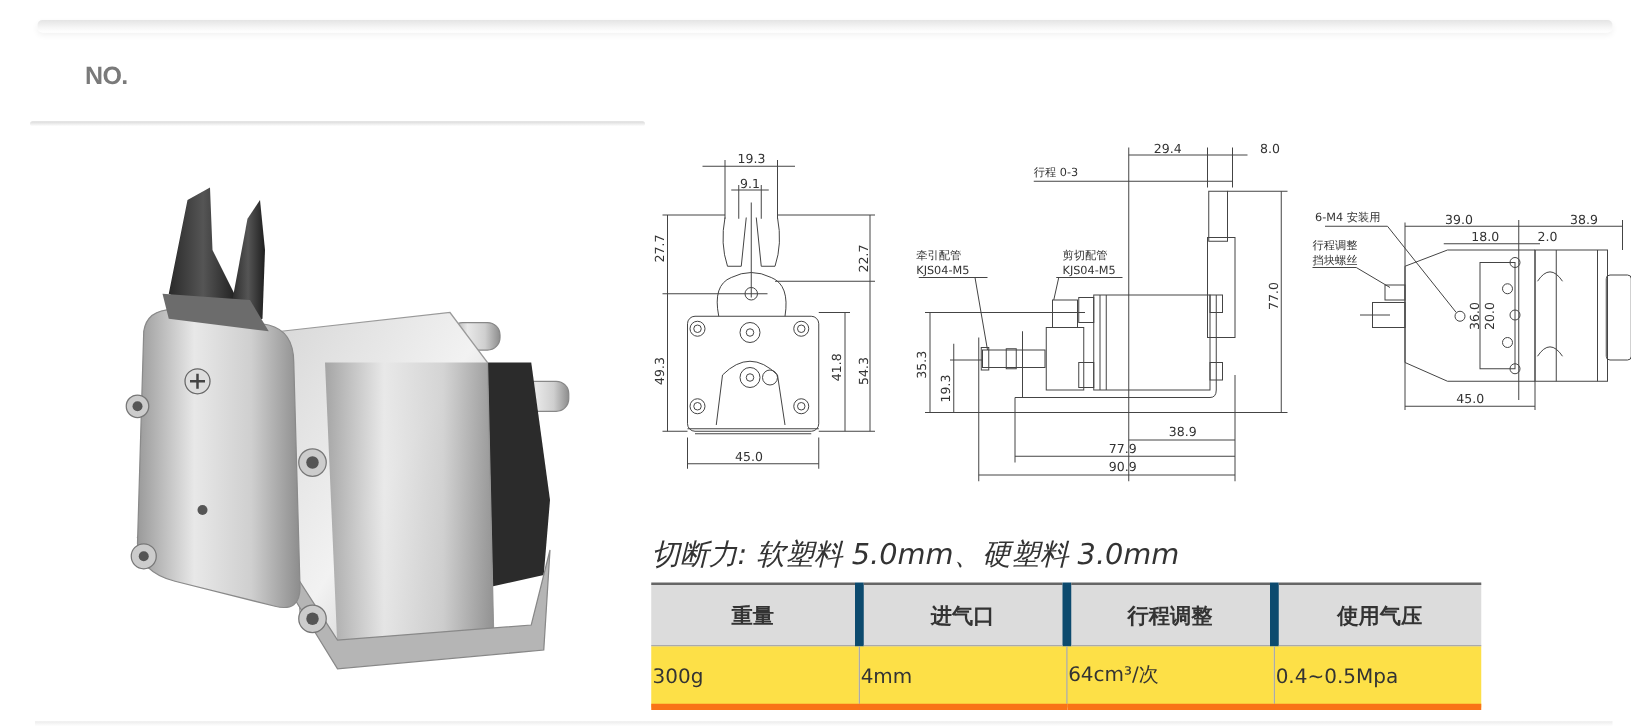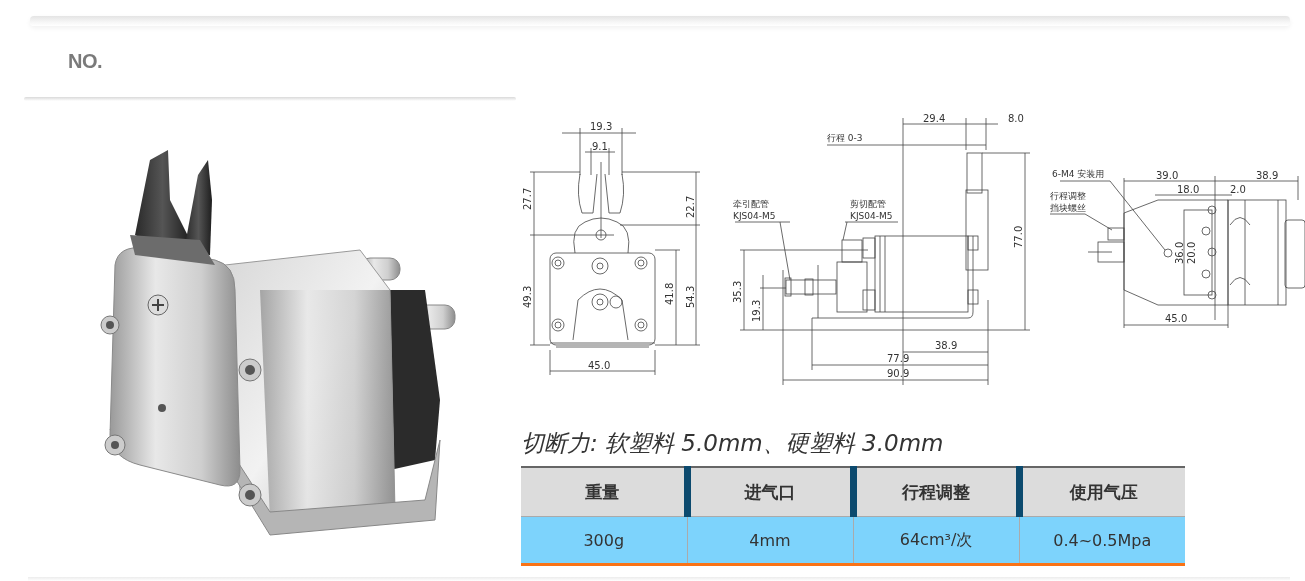--- a/index.html
+++ b/index.html
@@ -17,22 +17,22 @@
             background:linear-gradient(#d9d9d9, #ffffff); border-radius:3px; }
   .photo { position:absolute; left:90px; top:140px; width:370px; height:415px; }
   .drawing { position:absolute; top:0; left:0; }
   .dimtext { font-family:"DejaVu Sans", sans-serif; font-size:10px; fill:#333; }
   .note { font-family:"DejaVu Sans", sans-serif; font-size:9px; fill:#333; }
   .spec-line { position:absolute; left:521px; top:428px; font-size:23px; color:#333;font-style:italic; }
   table.spec { position:absolute; left:521px; top:466px; width:664px; border-collapse:collapse;
                table-layout:fixed; }
   table.spec th { background:#dcdcdc; height:46px; font-size:17px; font-weight:bold; color:#333;
                   border-left:7px solid #0c4a6e; border-top:2px solid #666; border-bottom:1px solid #aaa; }
-  table.spec td { background:#7dd3fc; height:44px; font-size:16px; color:#333; text-align:center;
-                  border-left:1px solid #aaa; border-bottom:3px solid #f97316; }
+  table.spec td { background:#fde047; height:44px; font-size:16px; color:#333; text-align:left;
+                  border-left:1px solid #aaa; border-bottom:5px solid #f97316; }
   table.spec th:first-child, table.spec td:first-child { border-left:none; }
   .bottombar { position:absolute; left:28px; top:577px; width:1262px; height:4px;
                background:linear-gradient(#ececec, #ffffff); }
 </style>
 </head>
 <body>
 
 <div class="topbar"></div>
 
 <div class="title">

